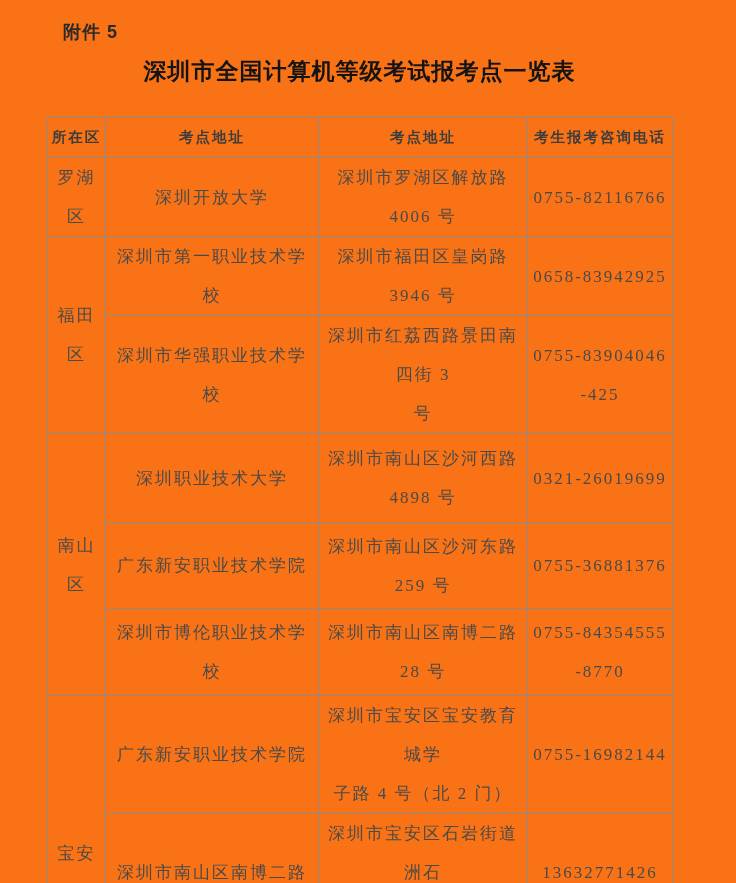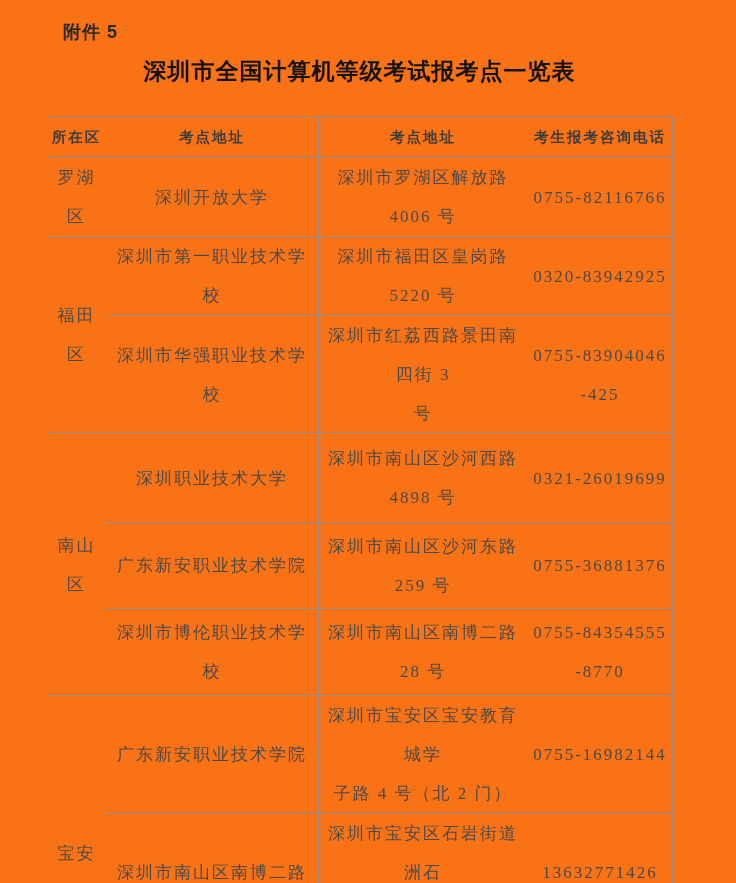--- a/index.html
+++ b/index.html
@@ -103,22 +103,22 @@
       <tr class="rh-r1">
         <td>罗湖区</td>
         <td>深圳开放大学</td>
         <td>深圳市罗湖区解放路 4006 号</td>
         <td>0755-82116766</td>
       </tr>
 
       <tr class="rh-r2">
         <td rowspan="2">福田区</td>
         <td>深圳市第一职业技术学校</td>
-        <td>深圳市福田区皇岗路 5220 号</td>
-        <td>0320-83942925</td>
+        <td>深圳市福田区皇岗路 3946 号</td>
+        <td>0658-83942925</td>
       </tr>
       <tr class="rh-r3">
         <td>深圳市华强职业技术学校</td>
         <td>深圳市红荔西路景田南四街 3
 号</td>
         <td>0755-83904046
 -425</td>
       </tr>
 
       <tr class="rh-r4">

